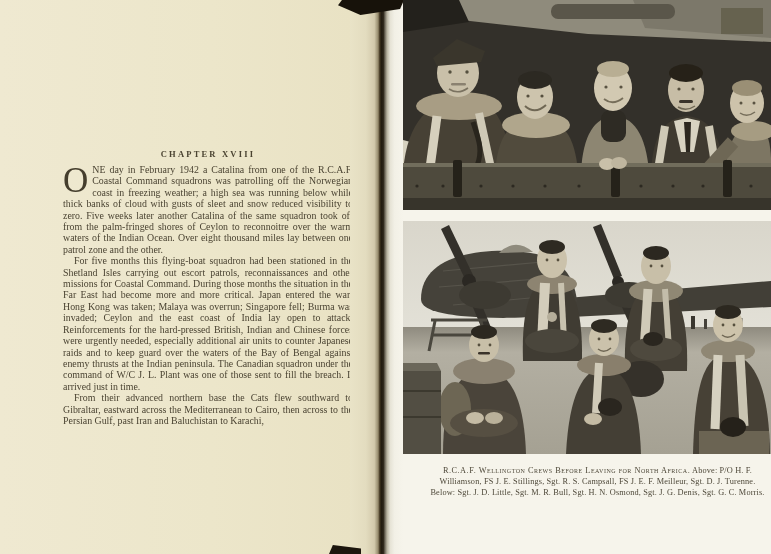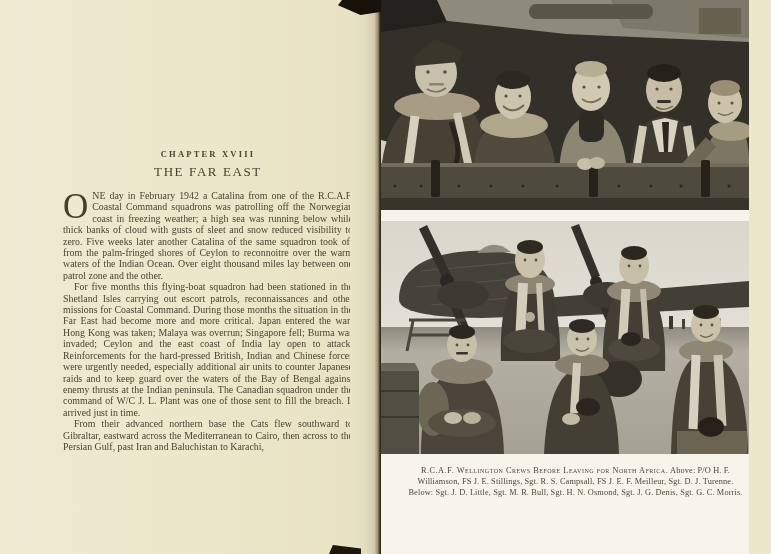--- a/index.html
+++ b/index.html
@@ -46,21 +46,21 @@
   .binding-top{
     position:absolute;left:338px;top:0;width:66px;height:15px;background:#17120a;
     clip-path:polygon(6% 0,100% 0,94% 60%,34% 100%,0 35%);
   }
   .binding-bottom{
     position:absolute;left:329px;top:544px;width:32px;height:10px;background:#1c160d;
     clip-path:polygon(0 100%,12% 10%,100% 45%,100% 100%);
   }
   
   .right-page{
-    position:absolute;left:381px;top:0;width:368px;height:554px;
+    position:absolute;left:403px;top:0;width:368px;height:554px;
     background:#f6f4eb;
   }
   .photo{position:absolute;left:0;width:368px;overflow:hidden;background:#d8d4c8;}
   .photo-top{top:0;height:210px;}
   .photo-bottom{top:221px;height:233px;}
   .photo svg{display:block;width:100%;height:100%;}
   .plate-caption{
     position:absolute;left:26px;right:5px;top:458px;
     font-size:8.3px;line-height:10.9px;text-align:center;
     color:#4e4839;letter-spacing:.15px;
@@ -68,21 +68,20 @@
   .caption-heading{font-variant:small-caps;letter-spacing:.5px;}
 </style>
 </head>
 <body>
 
 <div class="screenshot">
 
   <div class="left-page">
     <div class="text-block">
       <p class="chapter-label">CHAPTER XVIII</p>
-      <p class="page-title">THE FAR EAST</p>
       <p class="body-par"><span class="drop-cap">O</span><span>NE day in February 1942 a Catalina from one of the R.C.A.F. Coastal Command squadrons was patrolling off the Norwegian coast in freezing weather; a high sea was running below while thick banks of cloud with gusts of sleet and snow reduced visibility to zero. Five weeks later another Catalina of the same squadron took off from the palm-fringed shores of Ceylon to reconnoitre over the warm waters of the Indian Ocean. Over eight thousand miles lay between one patrol zone and the other.</span></p>
       <p class="body-par indent">For five months this flying-boat squadron had been stationed in the Shetland Isles carrying out escort patrols, reconnaissances and other missions for Coastal Command. During those months the situation in the Far East had become more and more critical. Japan entered the war; Hong Kong was taken; Malaya was overrun; Singapore fell; Burma was invaded; Ceylon and the east coast of India lay open to attack. Reinforcements for the hard-pressed British, Indian and Chinese forces were urgently needed, especially additional air units to counter Japanese raids and to keep guard over the waters of the Bay of Bengal against enemy thrusts at the Indian peninsula. The Canadian squadron under the command of W/C J. L. Plant was one of those sent to fill the breach. It arrived just in time.</p>
       <p class="body-par indent">From their advanced northern base the Cats flew southward to Gibraltar, eastward across the Mediterranean to Cairo, then across to the Persian Gulf, past Iran and Baluchistan to Karachi,</p>
     </div>
   </div>
 
   <div class="gutter"></div>
   <div class="binding-top"></div>
   <div class="binding-bottom"></div>
 

